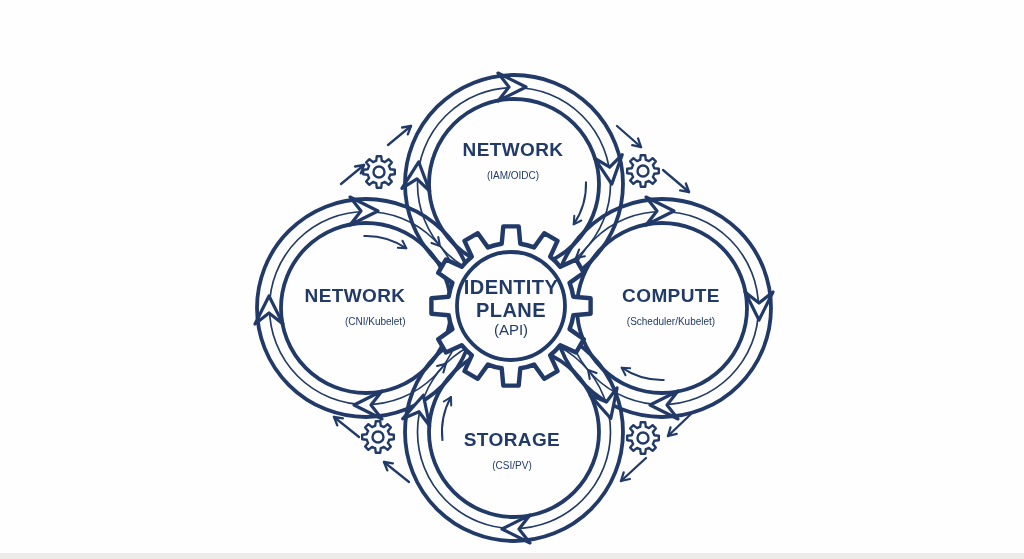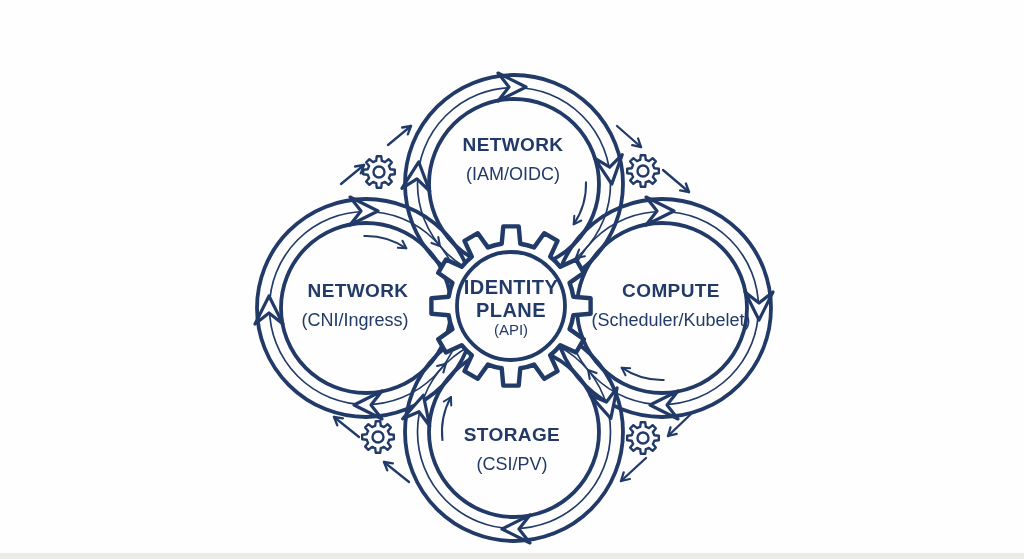--- a/index.html
+++ b/index.html
@@ -11,21 +11,21 @@
   }
   .title-wrap { position:absolute; top:20px; left:0; width:1024px; text-align:center; }
   .title {
     display:inline-block; margin:0; font-size:39px; font-weight:700;
     letter-spacing:-0.5px; color:var(--title-ink); white-space:nowrap;
     transform:scaleX(0.87); transform-origin:center center; line-height:1.1;
   }
   svg.diagram { position:absolute; left:0; top:0; }
   .label { position:absolute; transform:translate(-50%,-50%); text-align:center; color:var(--ink); }
   .label .l1 { font-size:19px; font-weight:700; letter-spacing:0.4px; line-height:1.1; }
-  .label .l2 { font-size:18px; margin-top:9px; line-height:1.1; }
+  .label .l2 { font-size:10px; margin-top:9px; line-height:1.1; }
   .center-label .c1 { font-size:20px; font-weight:700; letter-spacing:0.4px; line-height:23px; }
   .center-label .c2 { font-size:15px; line-height:1.1; }
   .bottom-edge { position:absolute; left:0; bottom:0; width:100%; height:6px; background:#edebe7; }
 </style>
 </head>
 <body>
 
 <div class="stage">
 
   <svg id="diagram" class="diagram" width="1024" height="559" viewBox="0 0 1024 559">
@@ -145,21 +145,21 @@
       </g>
     </svg>
 
   <div class="label" style="left:513px; top:160px;">
     <div class="l1">NETWORK</div>
     <div class="l2">(IAM/OIDC)</div>
   </div>
 
   <div class="label" style="left:355px; top:306px;text-align:right;">
     <div class="l1">NETWORK</div>
-    <div class="l2">(CNI/Ingress)</div>
+    <div class="l2">(CNI/Kubelet)</div>
   </div>
 
   <div class="label" style="left:512px; top:450px;">
     <div class="l1">STORAGE</div>
     <div class="l2">(CSI/PV)</div>
   </div>
 
   <div class="label" style="left:671px; top:306px;">
     <div class="l1">COMPUTE</div>
     <div class="l2">(Scheduler/Kubelet)</div>

